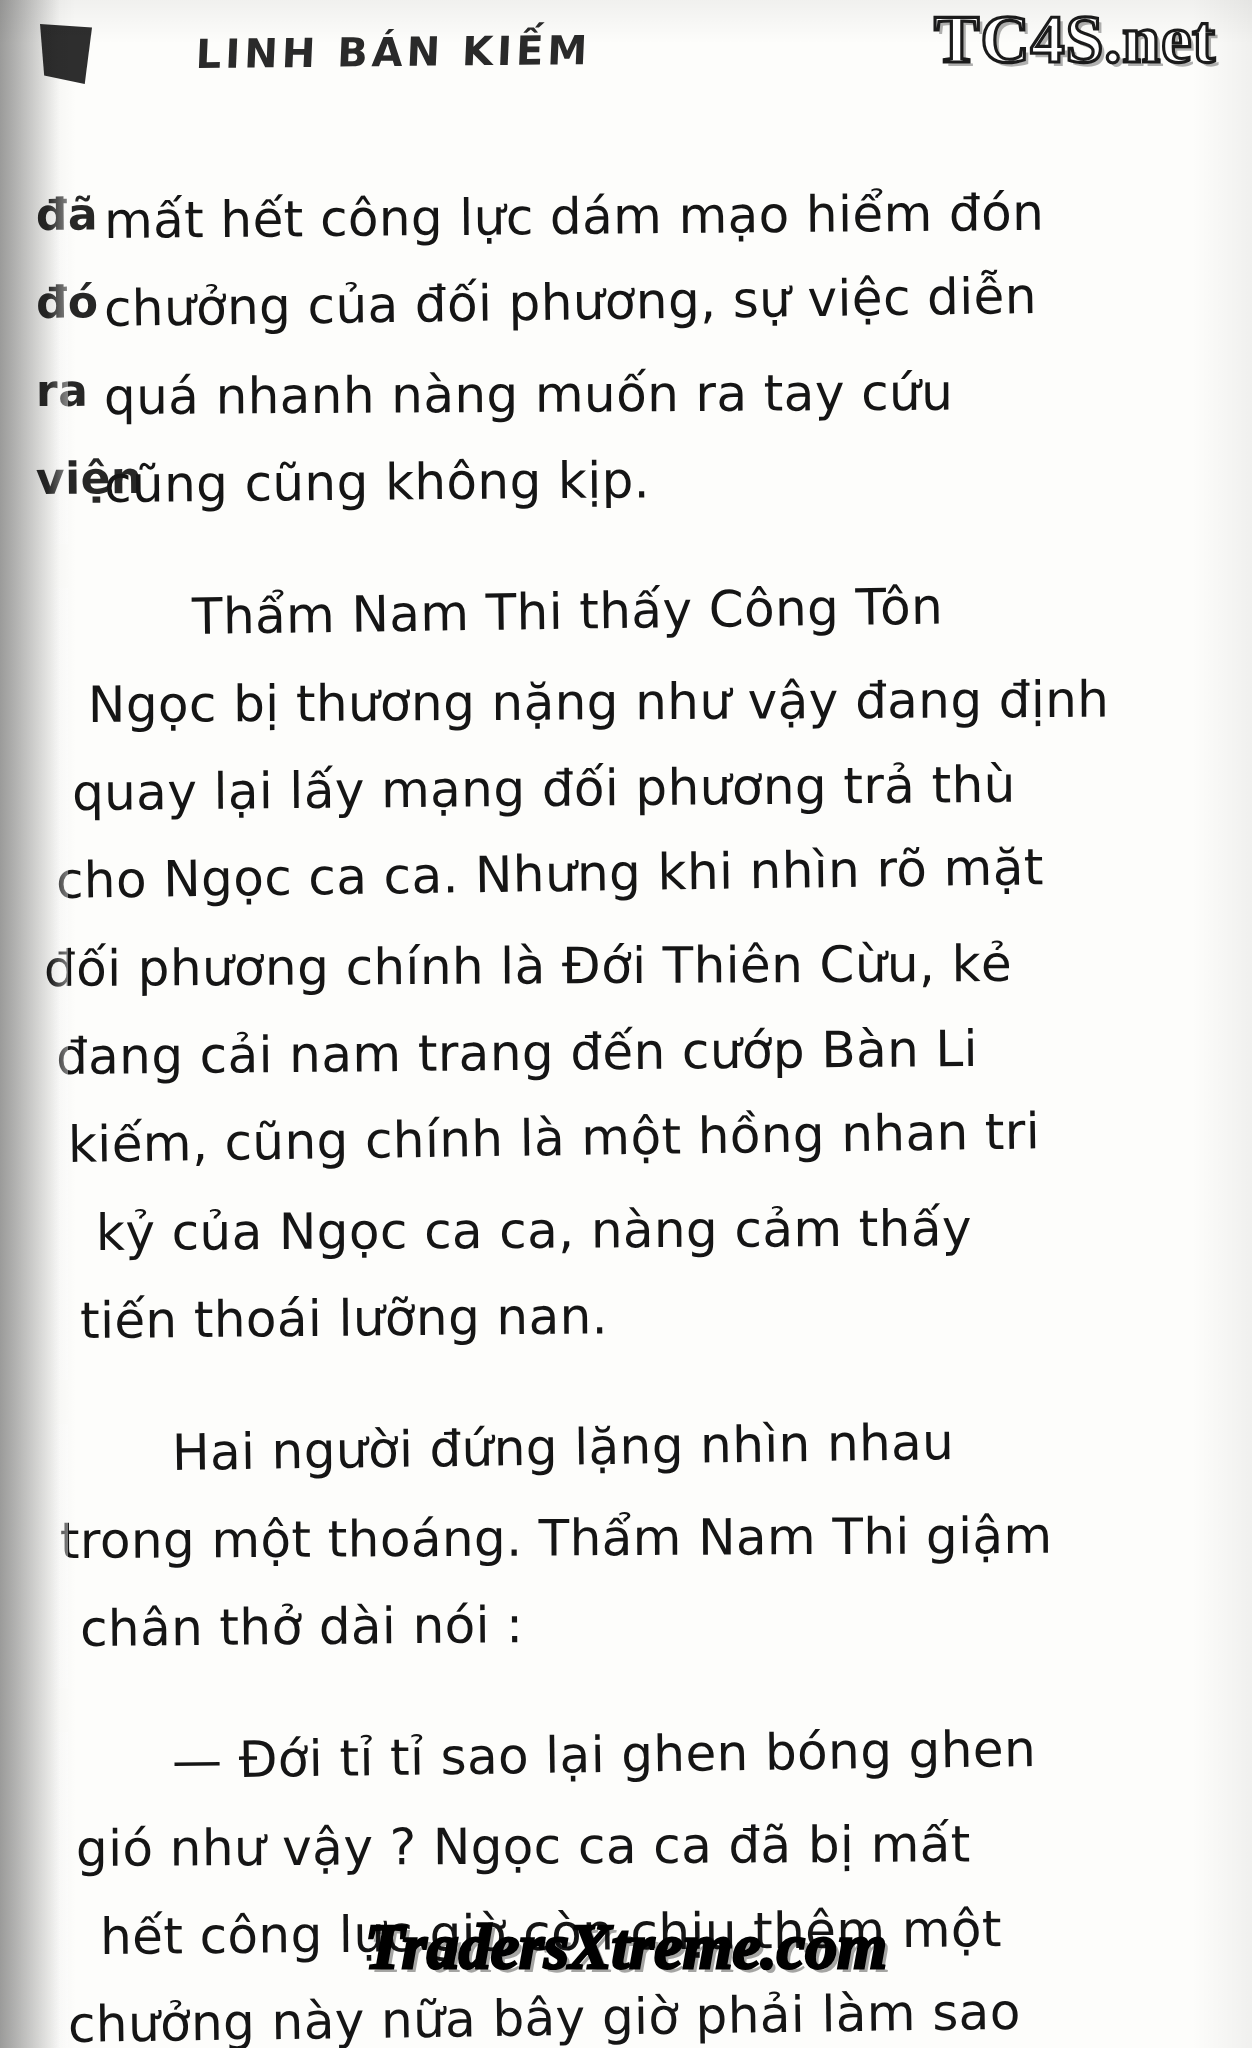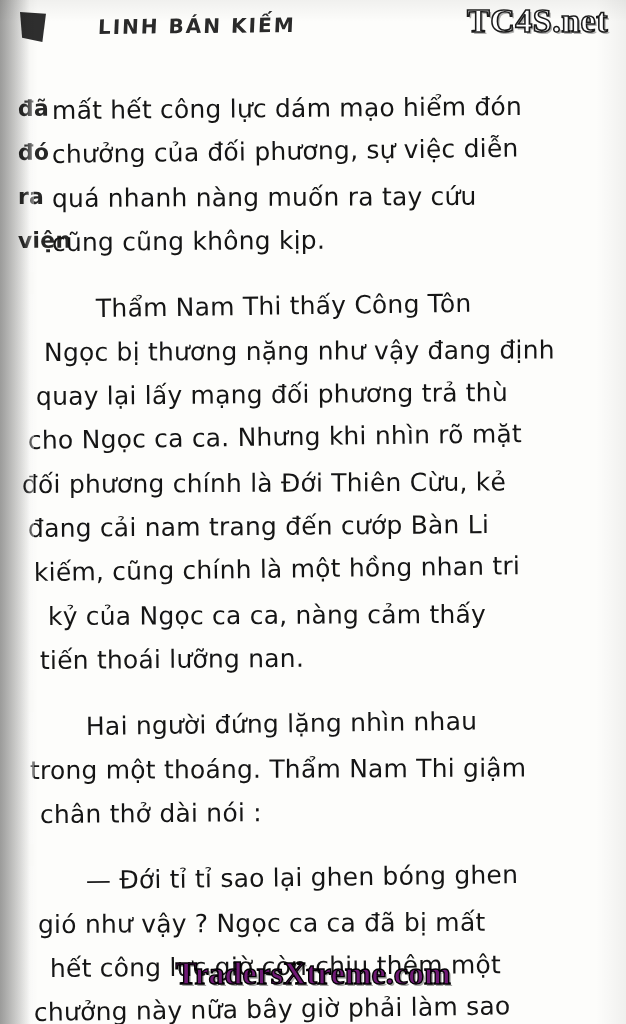--- a/index.html
+++ b/index.html
@@ -106,25 +106,26 @@
     z-index: 9;
   }
   .wm-traders {
     position: absolute;
     left: 50%;
     transform: translateX(-50%);
     top: 955px;
     font-family: "Liberation Serif", serif;
     font-size: 32px;
     font-weight: 700;
-    color: #701a75;
+    color: #000000;
     -webkit-text-stroke: 1.4px #000000;
     text-shadow: 2px 2px 0 rgba(0,0,0,0.35);
     white-space: nowrap;
     z-index: 9;
+    font-style: italic;
   }
 
   
   .body-text {
     position: absolute;
     left: 0;
     top: 96px;
     width: 626px;
     z-index: 4;
   }

